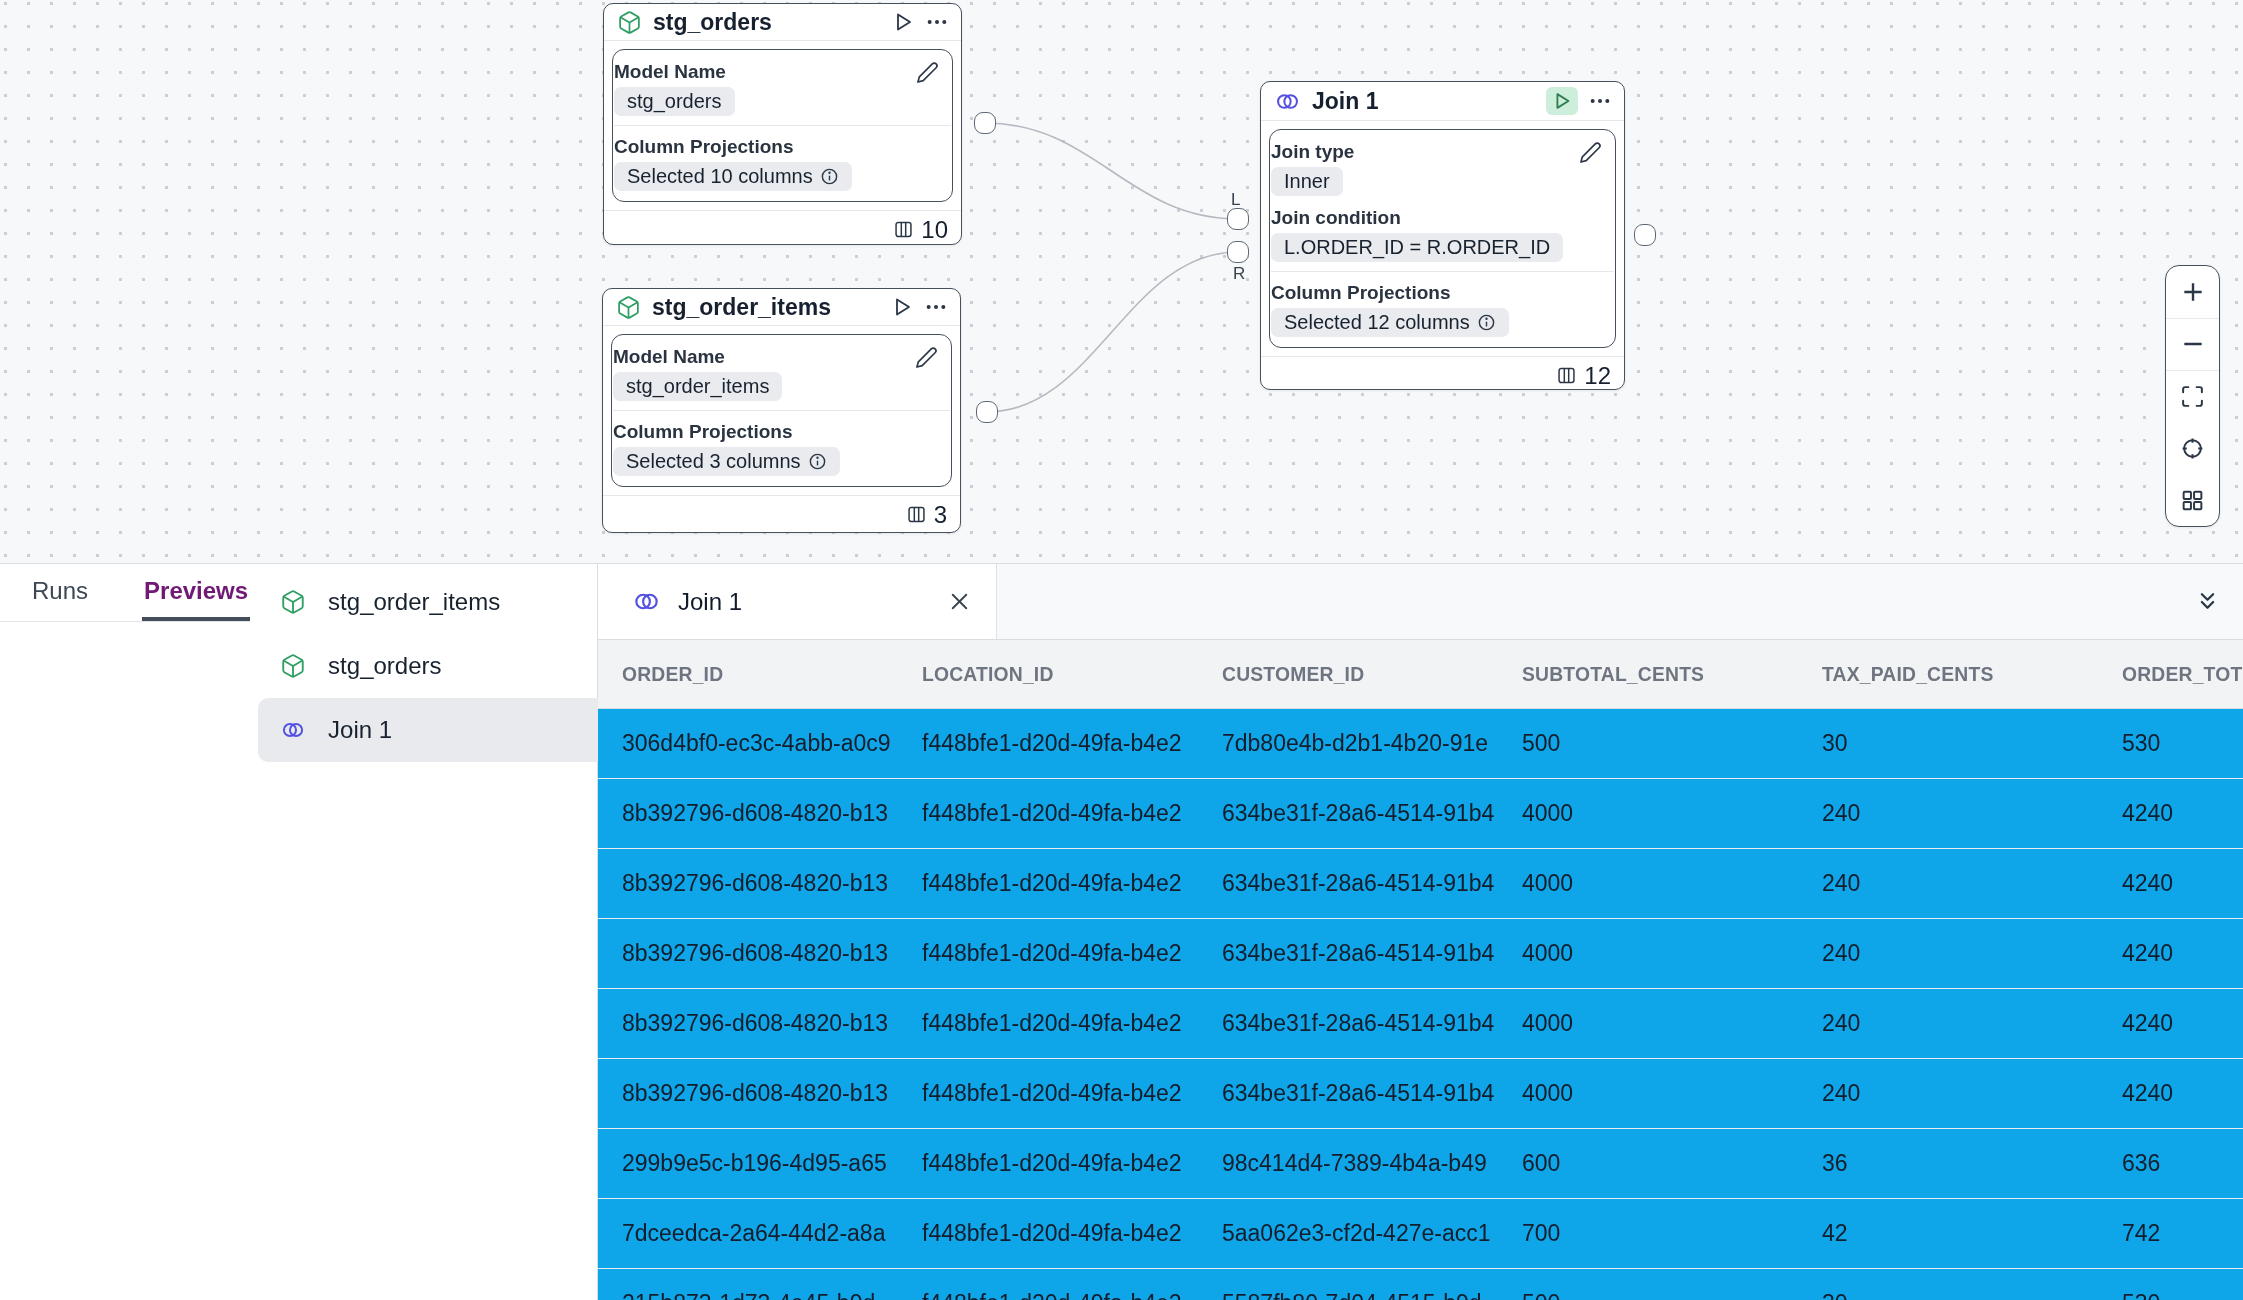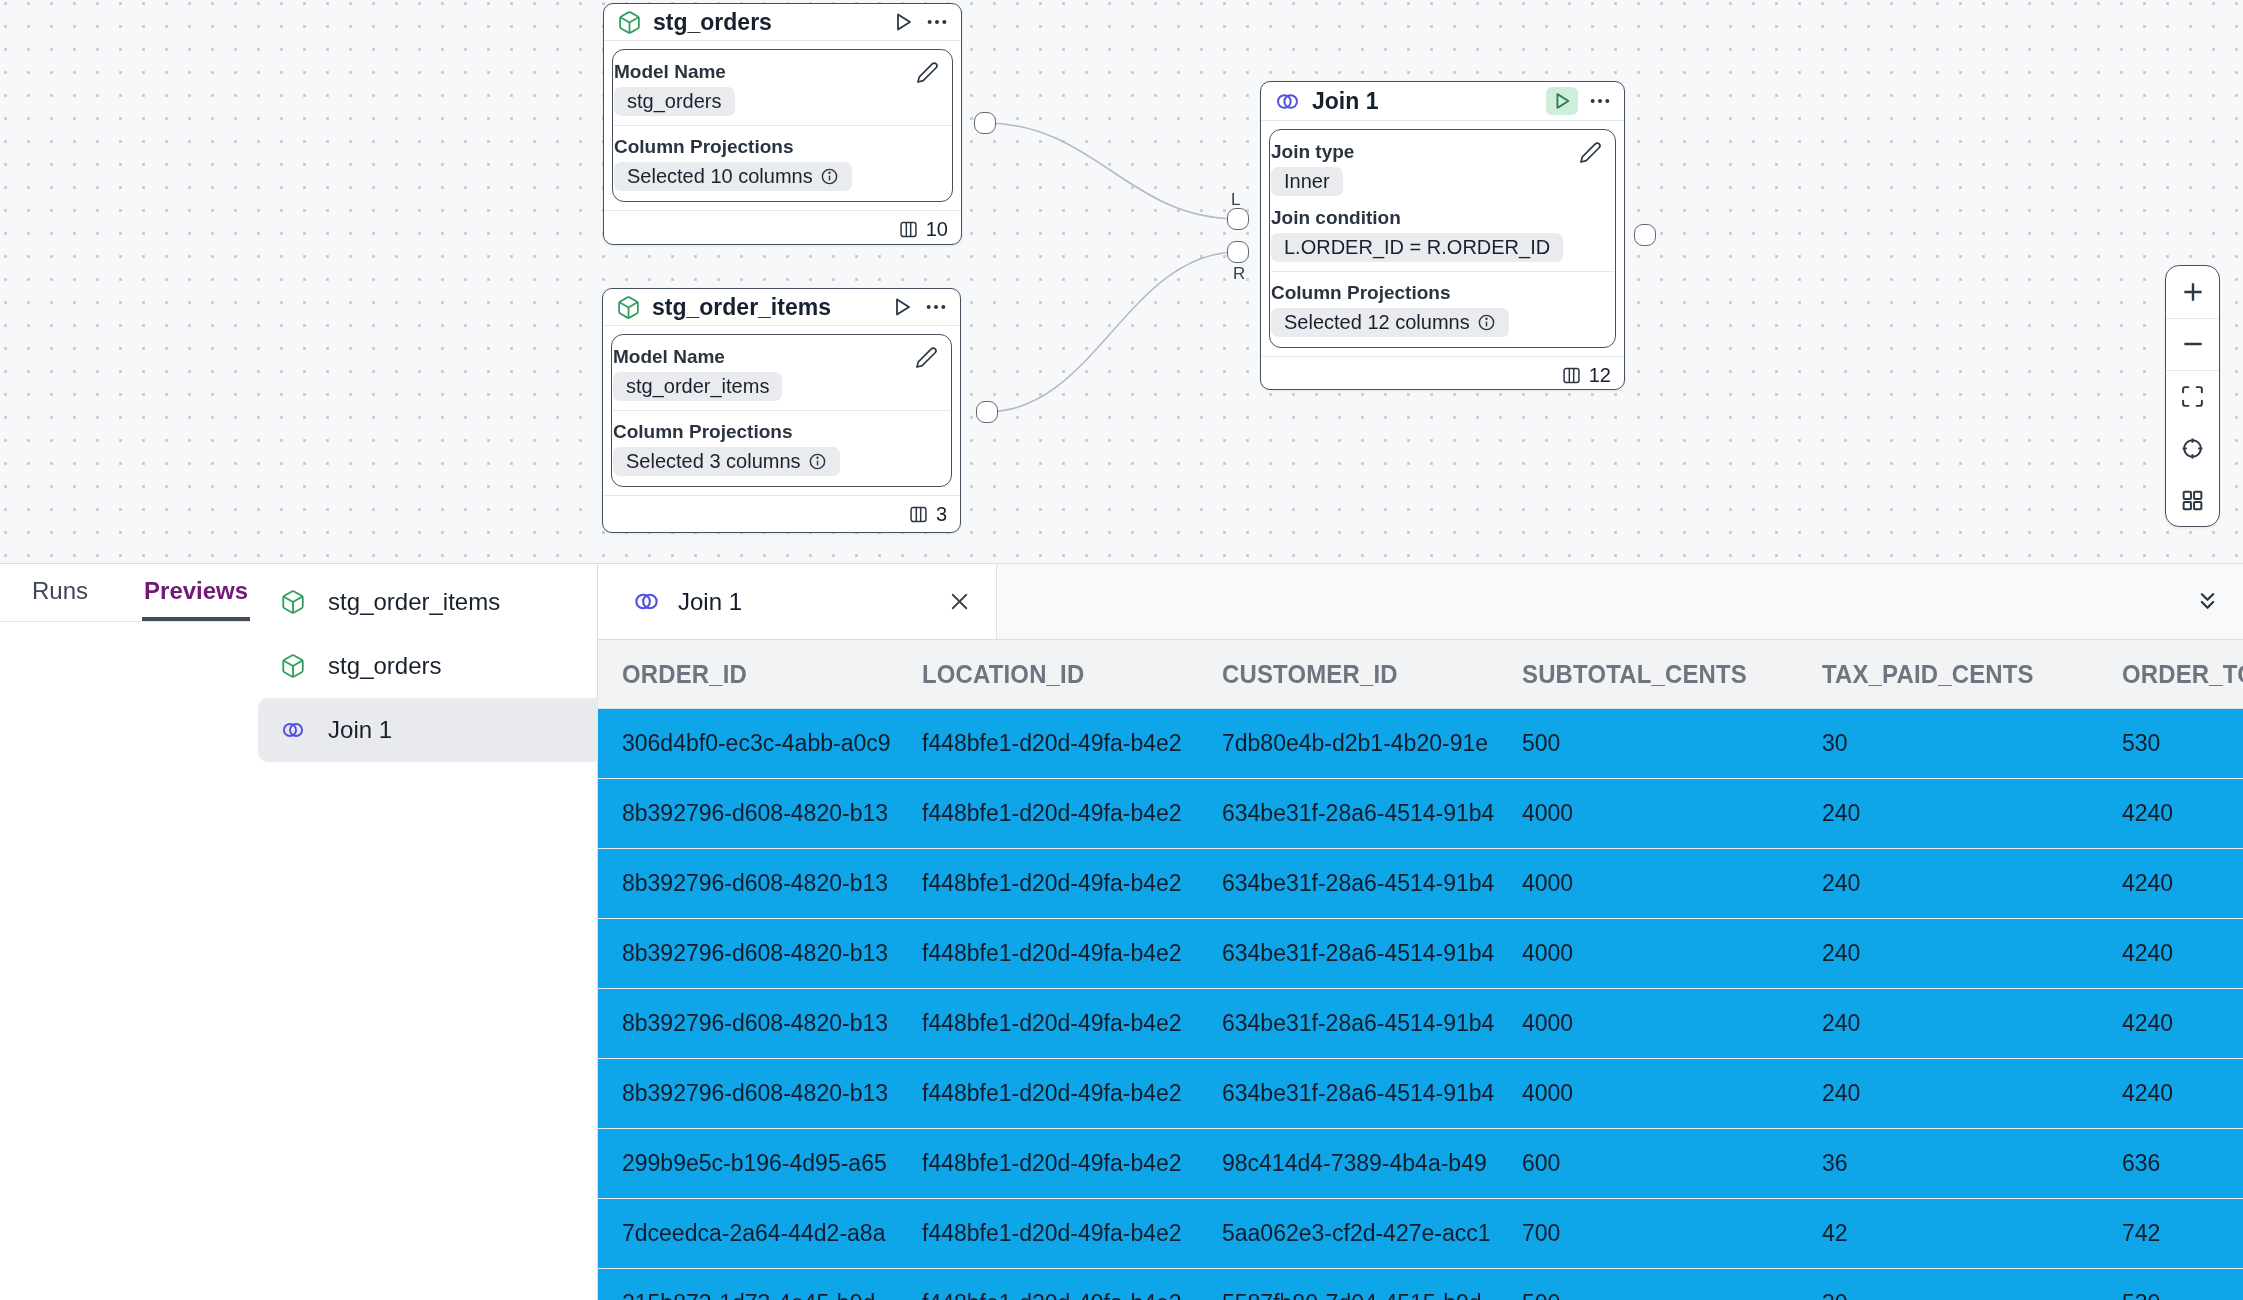--- a/index.html
+++ b/index.html
@@ -28,21 +28,21 @@
   .pencil { position:absolute; top:11px; right:13px; cursor:pointer; }
   .f-label { font-size:19px; font-weight:700; color:#2a3441; line-height:23px; }
   .mt { margin-top:10px; }
   .chip { display:inline-block; margin-top:4px; height:29px; line-height:29px;
     padding:0 13px; background:#e9ebee; border-radius:7px; font-size:20px; color:#18222f;
     white-space:nowrap; }
   .chip svg { vertical-align:-3px; margin-left:7px; }
   .card-divider { border-top:1px solid #e5e7ea; margin:9px 0; }
   .node-footer { display:flex; align-items:center; justify-content:flex-end; gap:7px;
     min-height:38px; padding:0 13px; border-top:1px solid #e5e7ea;
-    font-size:20px; color:#17202e; }
+    font-size:24px; color:#17202e; }
 
   .handle { position:absolute; width:22px; height:22px; background:#fff;
     border:1.5px solid #5f6877; border-radius:9px; }
   .edge-label { position:absolute; font-size:17px; color:#39424f; }
 
   .zoom-toolbar { position:absolute; left:2165px; top:265px; width:55px; height:262px;
     background:#fff; border:1.5px solid #47505f; border-radius:14px;
     display:flex; flex-direction:column; overflow:hidden;
     box-shadow:0 1px 3px rgba(16,24,40,.08); }
   .zt-btn { flex:1; display:flex; align-items:center; justify-content:center; cursor:pointer; }
@@ -69,21 +69,21 @@
     position:relative; }
   .preview-tab { width:399px; background:#fff; border-right:1px solid #e0e2e6;
     display:flex; align-items:center; gap:17px; padding:0 24px 0 34px; cursor:pointer; }
   .preview-tab-title { font-size:24px; font-weight:500; color:#111b2b; flex:1; }
   .strip-chevron { position:absolute; right:22px; top:0; height:100%;
     display:flex; align-items:center; cursor:pointer; }
 
   .t-header { display:grid; grid-template-columns:repeat(6,300px); height:70px;
     align-items:center; background:#f2f3f5; border-top:1px solid #d9dce1;
     border-bottom:1px solid #d9dce1; }
-  .t-h { padding-left:24px; font-size:26px; font-weight:700; color:#6e7581;
+  .t-h { padding-left:24px; font-size:21px; font-weight:700; color:#6e7581;
     white-space:nowrap; overflow:hidden; }
   .t-h span { display:inline-block; transform:scaleX(.92); transform-origin:left center;
     letter-spacing:.2px; }
   .t-body { flex:1; overflow:hidden; }
   .t-row { display:grid; grid-template-columns:repeat(6,300px); height:70px;
     align-items:center; border-bottom:1px solid #eaecef; background:#0ea5e9; }
   .t-cell { padding-left:24px; font-size:23px; color:#131d2b;
     white-space:nowrap; overflow:hidden; }
 
   svg { display:block; }

